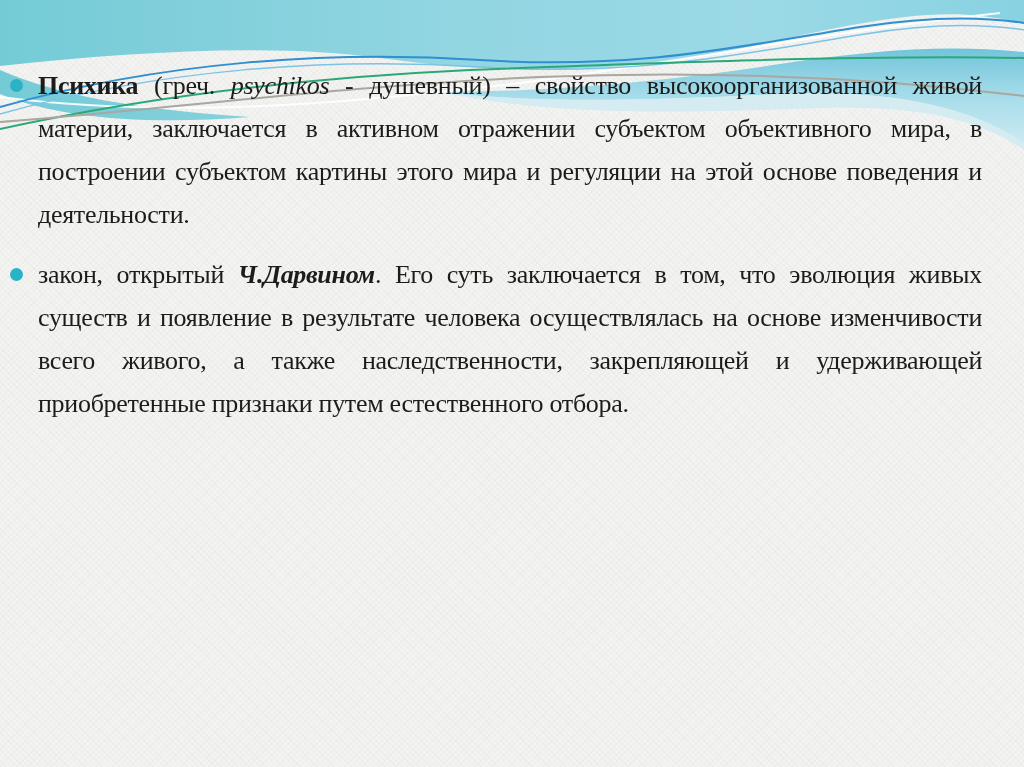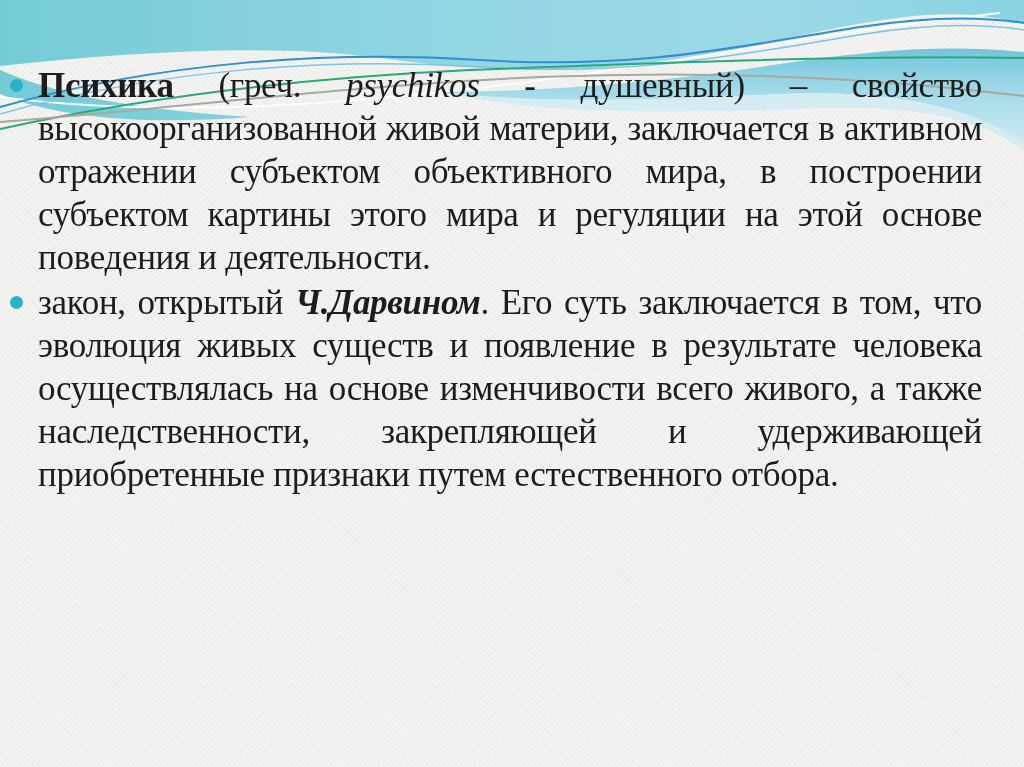--- a/index.html
+++ b/index.html
@@ -16,27 +16,27 @@
   .header-wave{
     position:absolute;top:0;left:0;
     width:1024px;height:160px;
     display:block;
   }
   .content{
     position:absolute;
     left:38px;right:42px;top:64px;
     color:var(--text,#1c1c1c);
     font-family:"Liberation Serif","DejaVu Serif",serif;
-    font-size:35px;
+    font-size:26px;
     line-height:43px;
     letter-spacing:-0.3px;
     text-align:justify;
   }
   .bullet-item{position:relative;}
-  .bullet-item + .bullet-item{margin-top:2px;}
+  .bullet-item + .bullet-item{margin-top:17px;}
   .bullet-text{margin:0;}
   .bullet-dot{
     position:absolute;
     left:-28px;top:15px;
     width:13px;height:13px;
     border-radius:50%;
     background:var(--bullet,#2ab3c6);
   }
   .seg-bold{font-weight:700;}
   .seg-italic{font-style:italic;}

